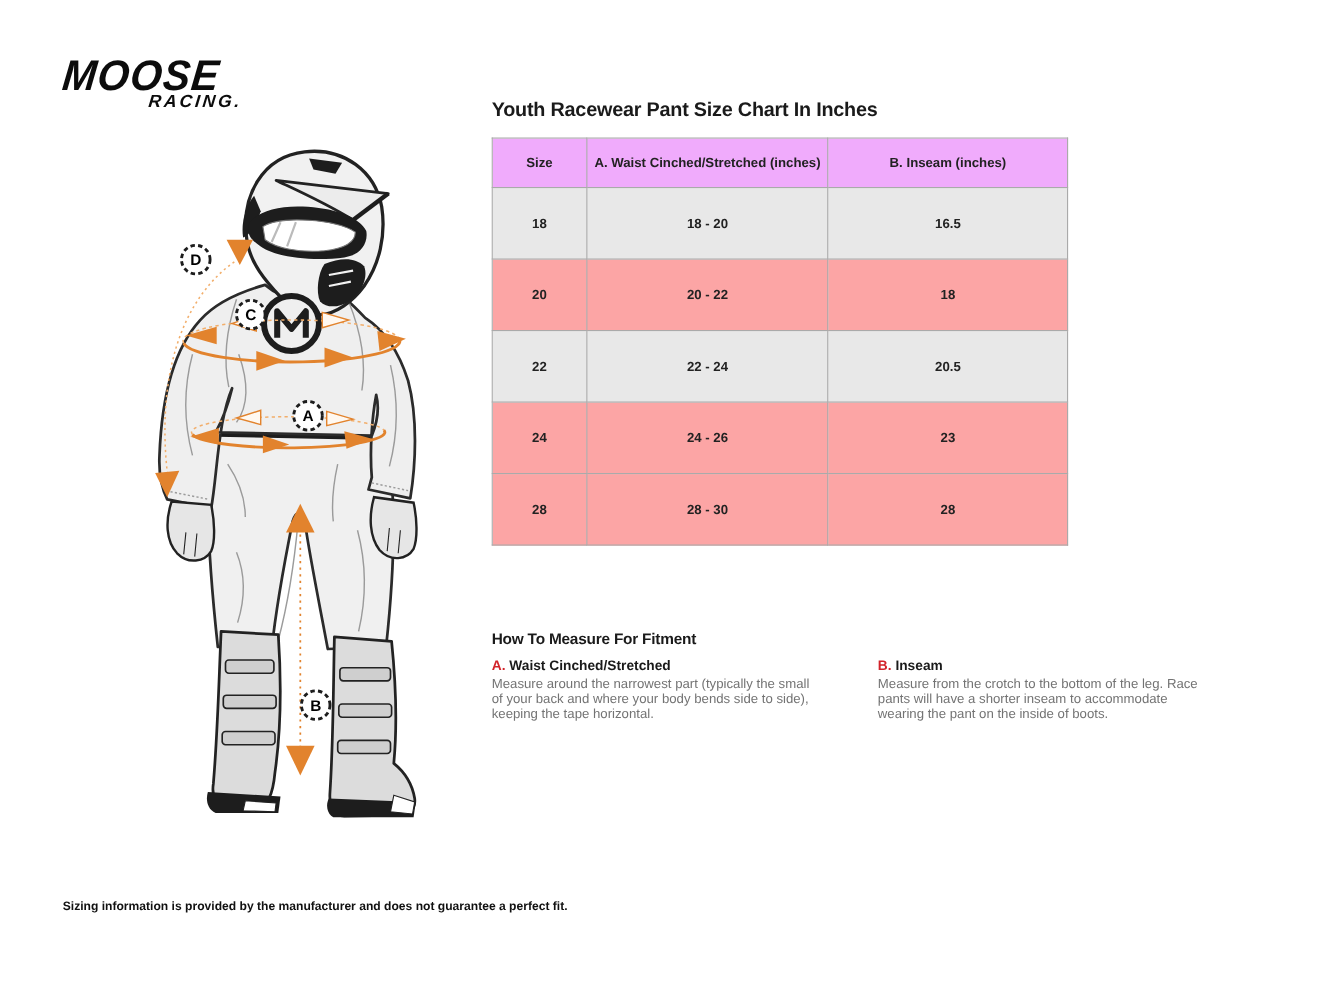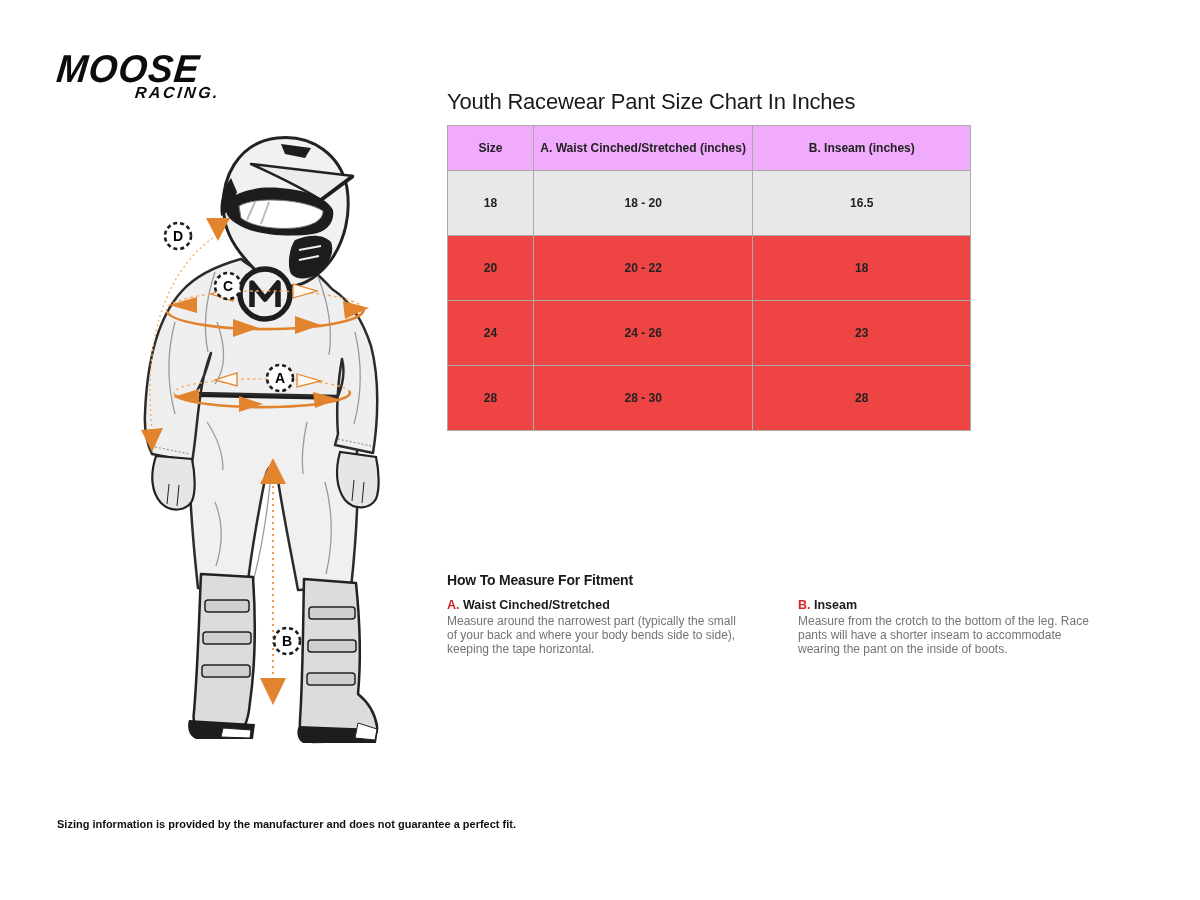--- a/index.html
+++ b/index.html
@@ -8,26 +8,26 @@
   .abs { position: absolute; }
 
   
   .logo { left: 57px; top: 50px; width: 200px; }
   .logo-top { font-weight: 900; font-style: italic; font-size: 37px; letter-spacing: 1px;
     transform: skewX(-6deg) scaleY(1.05); color: #0c0c0c; line-height: 1; }
   .logo-bottom { font-weight: 900; font-style: italic; font-size: 16px; letter-spacing: 2.5px;
     transform: skewX(-6deg); color: #0c0c0c; margin: -2px 0 0 78px; line-height: 1; }
 
   
-  .chart-title { left: 447px; top: 89px; font-size: 22px; font-weight: 400; letter-spacing: -0.2px; }
+  .chart-title { left: 447px; top: 89px; font-size: 18px; font-weight: 700; letter-spacing: -0.2px; }
   .size-table { left: 447px; top: 125px; width: 524px; border-collapse: collapse;
     font-size: 12px; }
   .size-table th, .size-table td { border: 1px solid #aaaaaa; text-align: center; vertical-align: middle; }
   .size-table th { height: 45px; background: #f0abfc; font-weight: 700; color: #222; }
-  .size-table td { height: 65px; font-weight: 600; color: #222; background: #ef4444; }
+  .size-table td { height: 65px; font-weight: 600; color: #222; background: #fca5a5; }
   .size-table tr.alt td { background: #e8e8e8; }
   .size-table .col-size { width: 86px; }
   .size-table .col-waist { width: 220px; }
   .size-table .col-inseam { width: 218px; }
 
   
   .h2m-title { left: 447px; top: 572px; font-size: 14px; font-weight: 700; letter-spacing: -0.2px; }
   .measure-col { top: 598px; }
   .measure-col.a { left: 447px; width: 302px; }
   .measure-col.b { left: 798px; width: 308px; }
@@ -204,20 +204,25 @@
       <tr class="alt">
         <td>18</td>
         <td>18 - 20</td>
         <td>16.5</td>
       </tr>
       <tr>
         <td>20</td>
         <td>20 - 22</td>
         <td>18</td>
       </tr>
+      <tr class="alt">
+        <td>22</td>
+        <td>22 - 24</td>
+        <td>20.5</td>
+      </tr>
       <tr>
         <td>24</td>
         <td>24 - 26</td>
         <td>23</td>
       </tr>
       <tr>
         <td>28</td>
         <td>28 - 30</td>
         <td>28</td>
       </tr>

